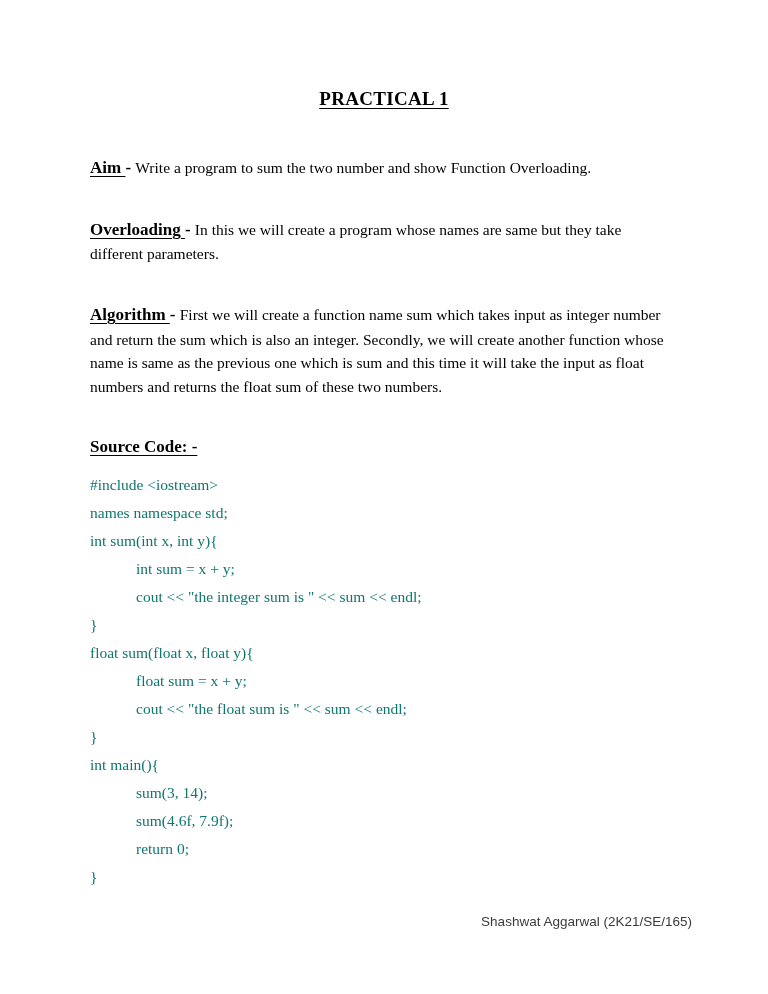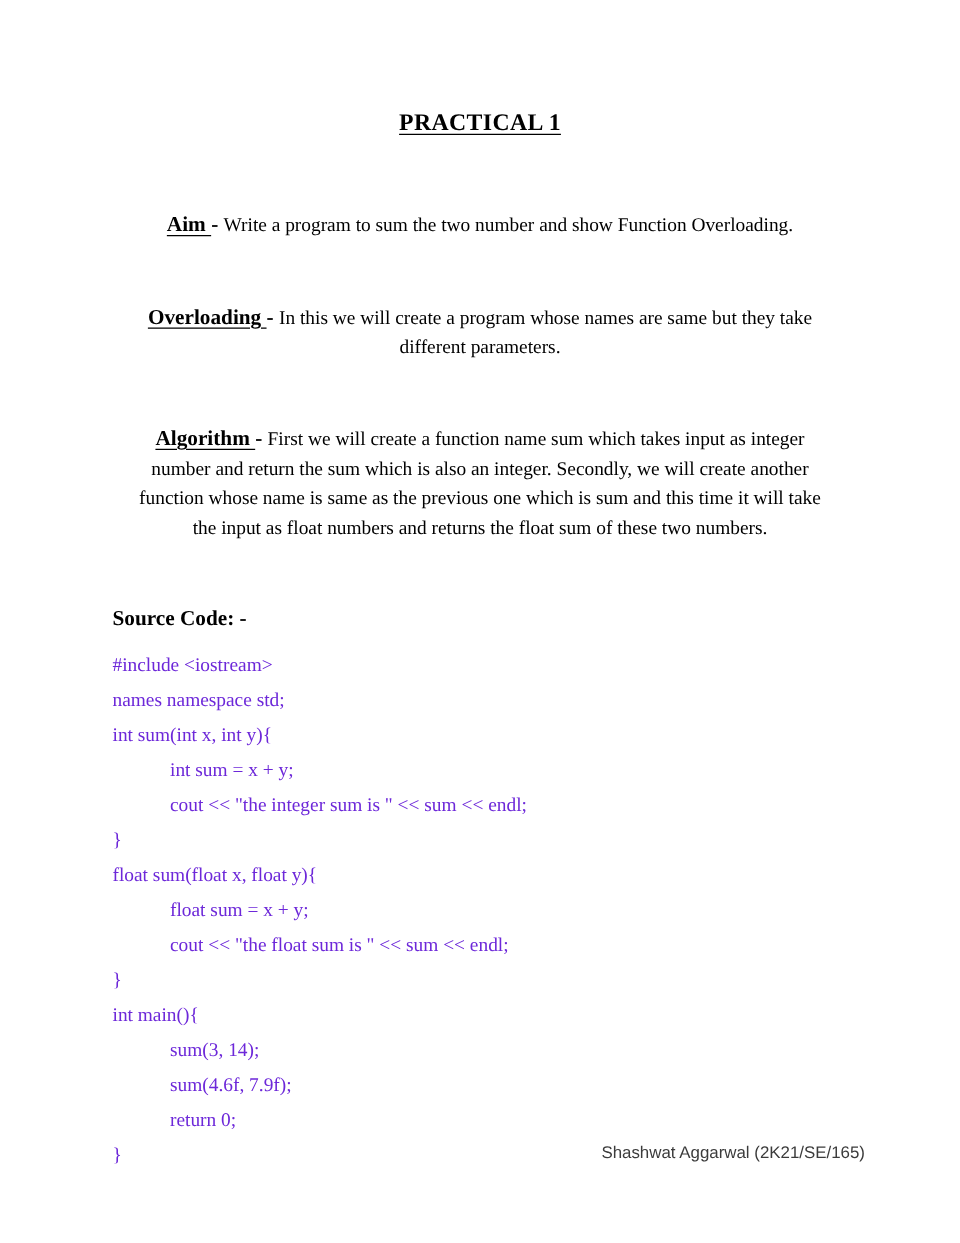--- a/index.html
+++ b/index.html
@@ -43,22 +43,22 @@
   }
   .doc-title span {
     text-decoration: underline;
     text-underline-offset: 3px;
   }
 
   
   .section {
     font-size: 15.5px;
     line-height: 1.52;
-    text-align: center;
-    margin: 12px;
+    text-align: left;
+    margin: 0;
   }
   .sec-aim        { padding-top: 44px; }
   .sec-desc       { padding-top: 36px; }
   .sec-algo       { padding-top: 36px; }
 
   .lead {
     font-weight: bold;
     font-size: 17px;
     text-decoration: underline;
     text-underline-offset: 3px;
@@ -74,33 +74,34 @@
   }
 
   
   .code-heading {
     padding-top: 38px;
     font-size: 17px;
     font-weight: bold;
     line-height: 1.3;
   }
   .code-heading span {
+    text-decoration: underline;
     text-underline-offset: 3px;
   }
 
   
   .code-block {
     padding-top: 12px;
   }
   .code-line {
     font-family: "Liberation Serif", "DejaVu Serif", serif;
     font-size: 15.5px;
     line-height: 28px;
     white-space: pre;
-    color: #6d28d9;
+    color: #0f766e;
   }
   .code-line.indent-1 { padding-left: 46px; }
 
   
   .footer {
     position: absolute;
     left: 104px;
     top: 913px;
     width: 588px;
     text-align: right;

